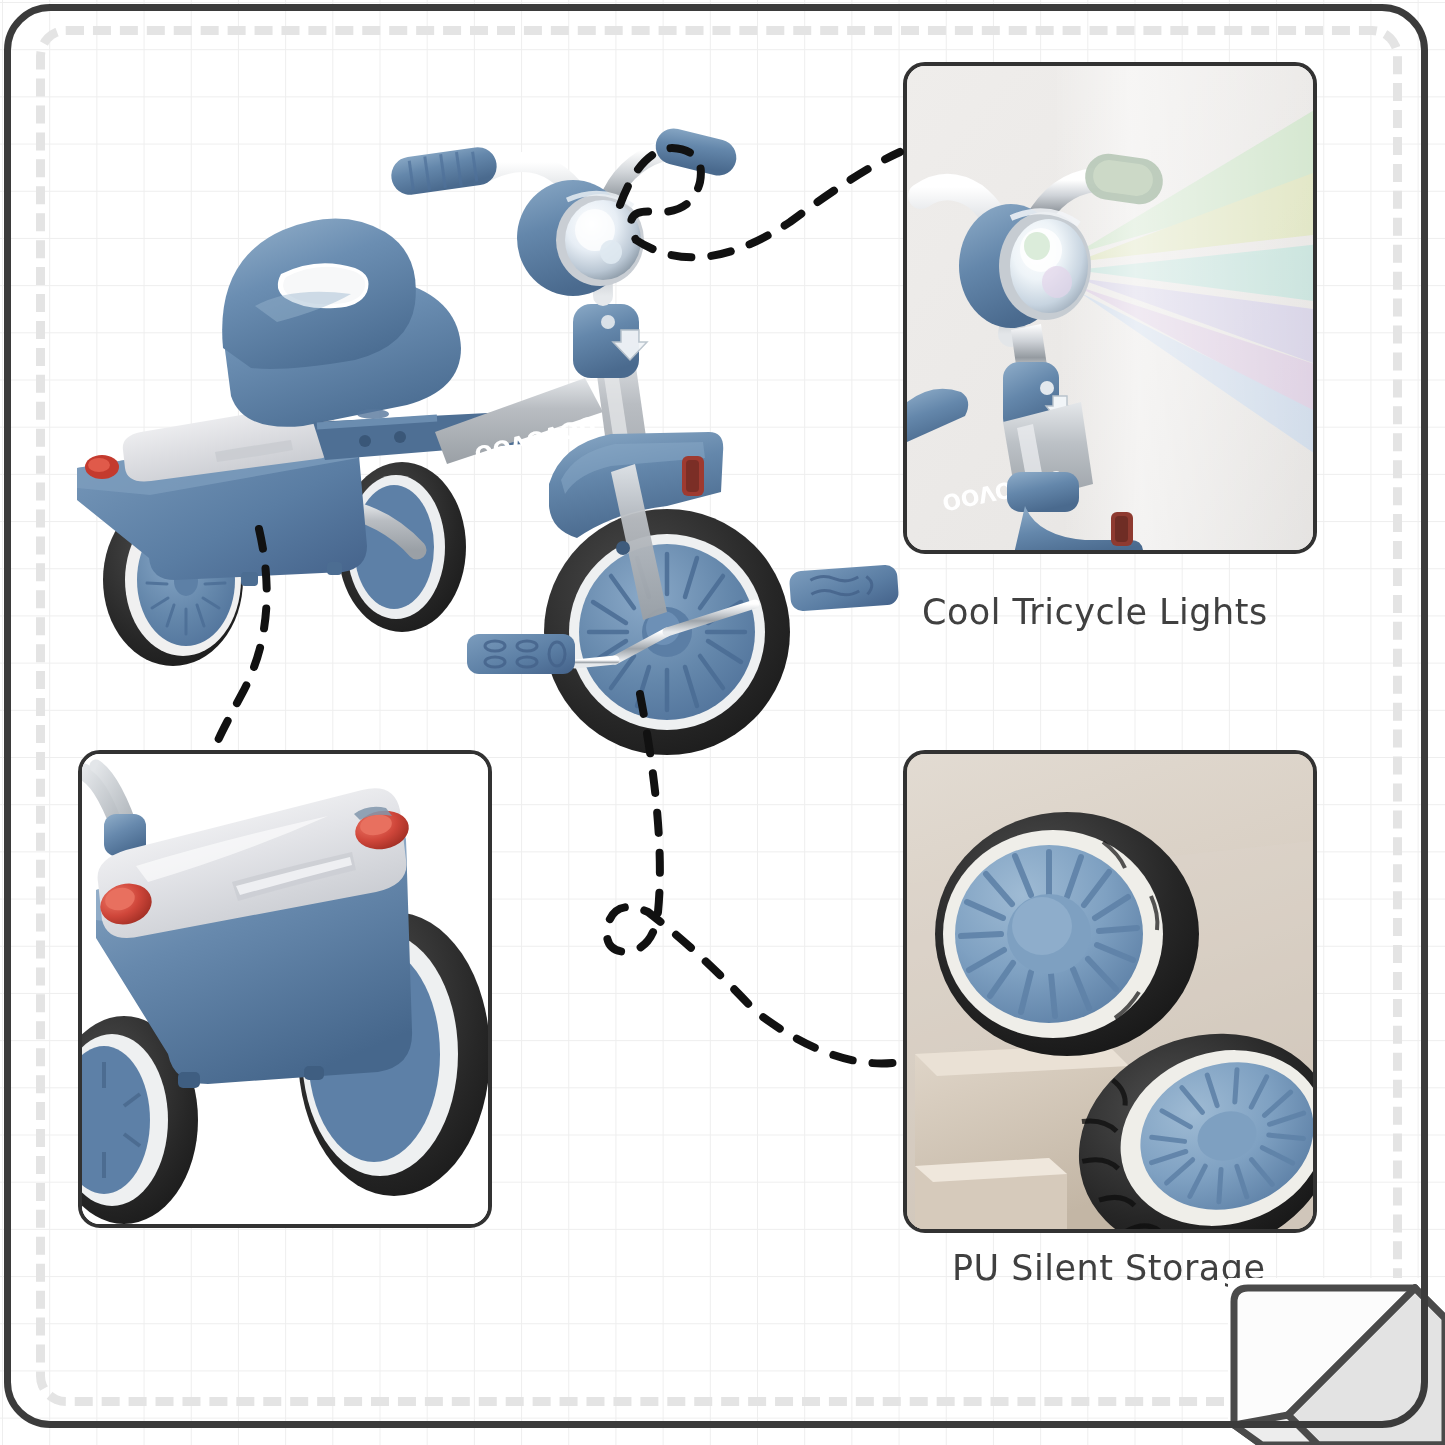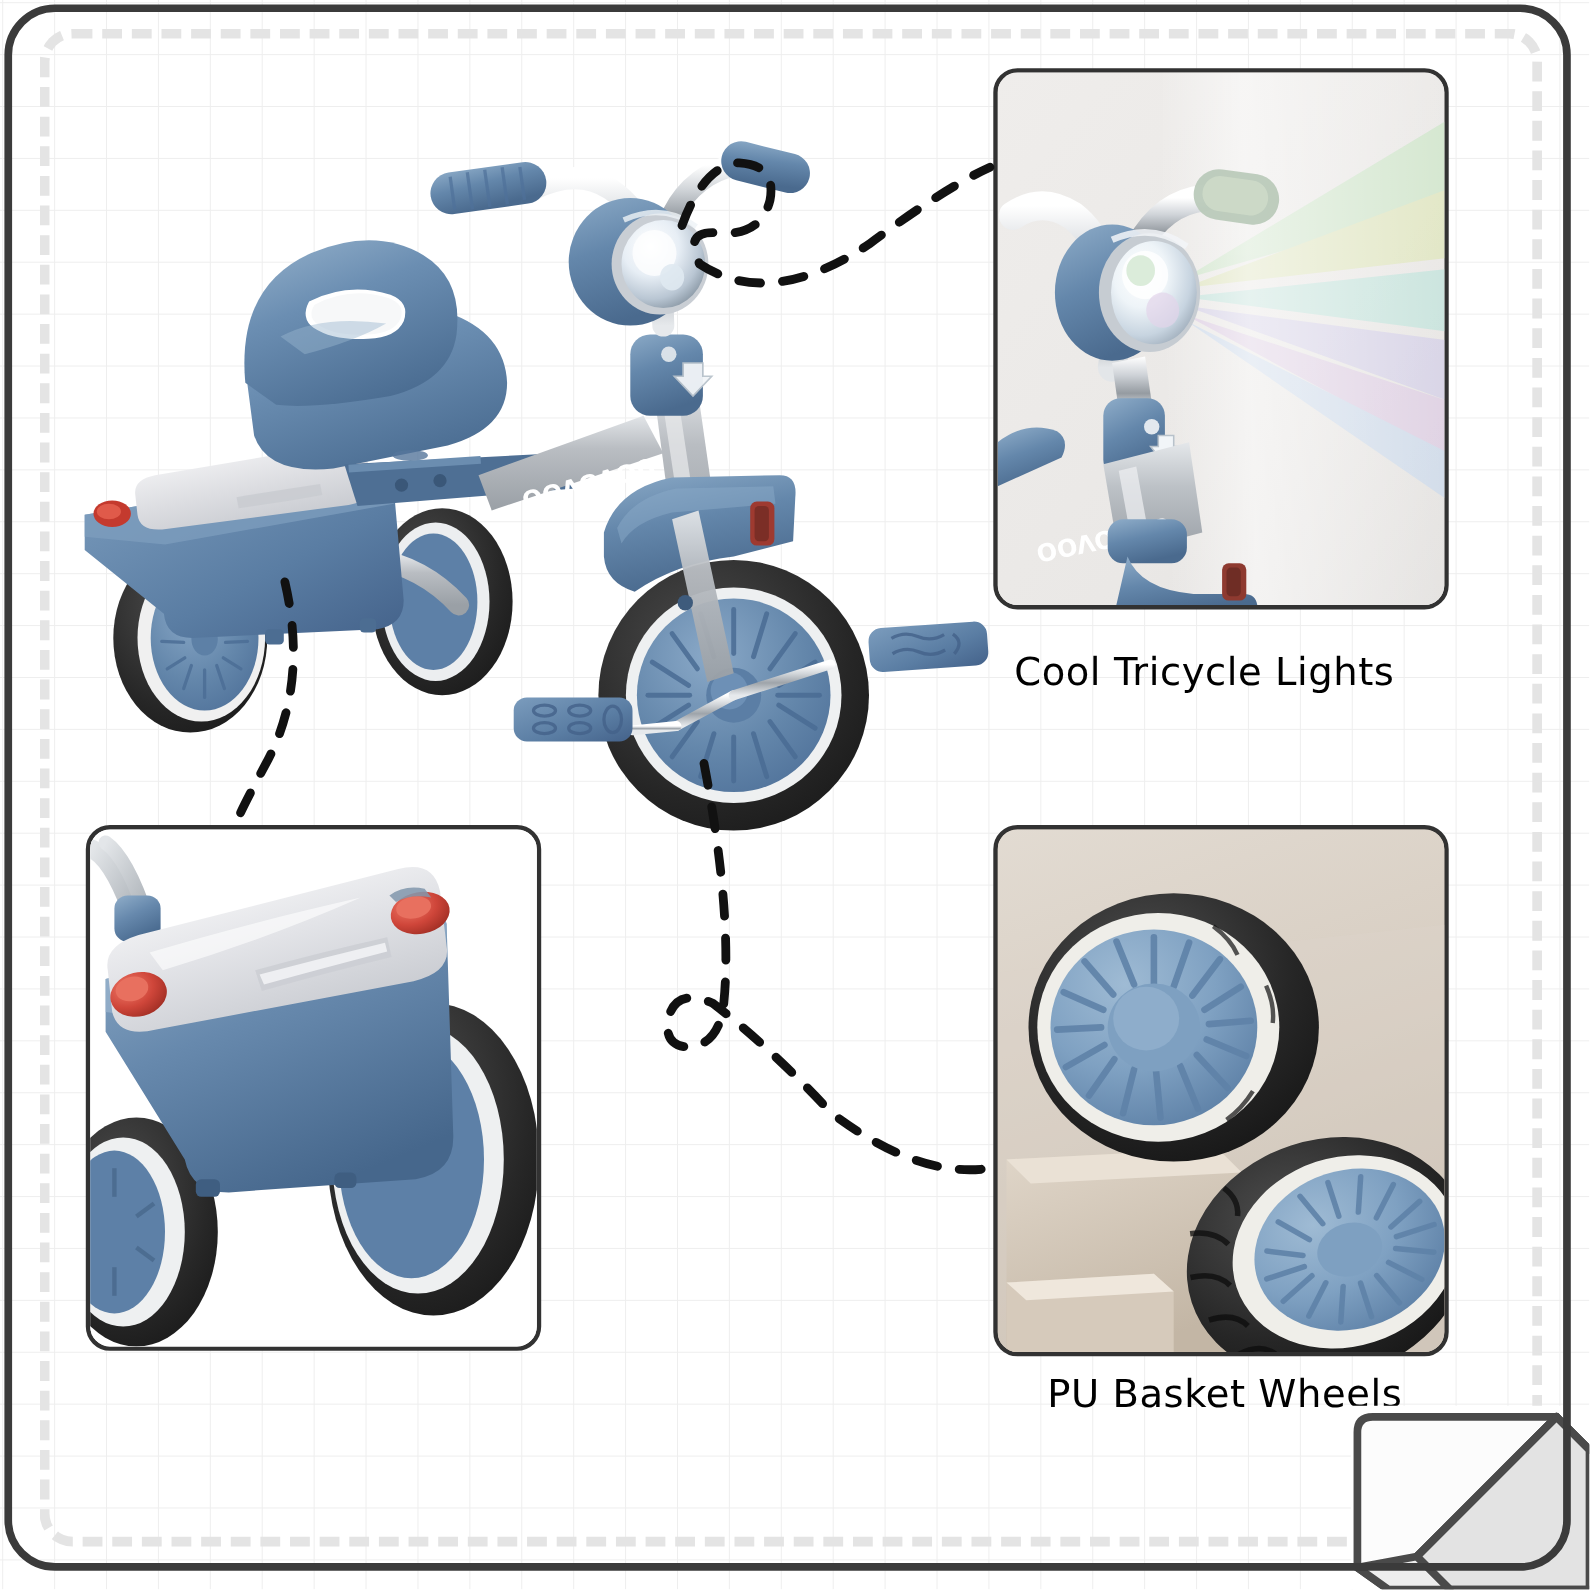--- a/index.html
+++ b/index.html
@@ -59,21 +59,21 @@
     box-sizing:border-box;
     overflow:hidden;
   }
   .panel-lights{ left:903px; top:62px;  width:414px; height:492px; background:#eceae8; }
   .panel-basket{ left:78px;  top:750px; width:414px; height:478px; background:#ffffff; }
   .panel-wheels{ left:903px; top:750px; width:414px; height:483px; background:#d8cdc0; }
 
   .caption{
     position:absolute;
     font-size:35px;
-    color:#000000;
+    color:#404040;
     letter-spacing:0.5px;
     white-space:nowrap;
     font-family:"DejaVu Sans","Liberation Sans",sans-serif;
   }
   .cap-lights{ left:922px; top:592px; }
   .cap-basket{ left:22px;  top:1248px; }
   .cap-wheels{ left:952px; top:1248px; }
 
   
   .connectors{position:absolute;left:0;top:0;width:1445px;height:1445px;pointer-events:none;}
@@ -567,21 +567,21 @@
         <g stroke="#0d0d0d" stroke-width="5" fill="none" opacity="0.75" transform="rotate(-18 300 390)">
           <path d="M188 330 q22 4 30 20"></path>
           <path d="M176 368 q24 2 32 18"></path>
           <path d="M180 410 q24 0 32 16"></path>
           <path d="M196 448 q22 -4 32 10"></path>
           <path d="M230 300 q10 14 4 28"></path>
         </g>
       </g>
     </svg>
   </div>
-  <div class="caption cap-wheels">PU Basket Wheels</div>
+  <div class="caption cap-wheels">PU Silent Storage</div>
 
   <div class="connectors">
     <svg width="1445" height="1445" viewBox="0 0 1445 1445">
 
       <g fill="none" stroke="#111111" stroke-width="8" stroke-linecap="round" stroke-dasharray="20 20">
         <path d="M620 205 Q640 150 672 148 Q706 150 700 182 Q692 214 655 212
                  Q620 208 636 240 Q700 282 790 222 Q860 170 900 152"></path>
       </g>
 
       <g fill="none" stroke="#111111" stroke-width="8" stroke-linecap="round" stroke-dasharray="20 20">

